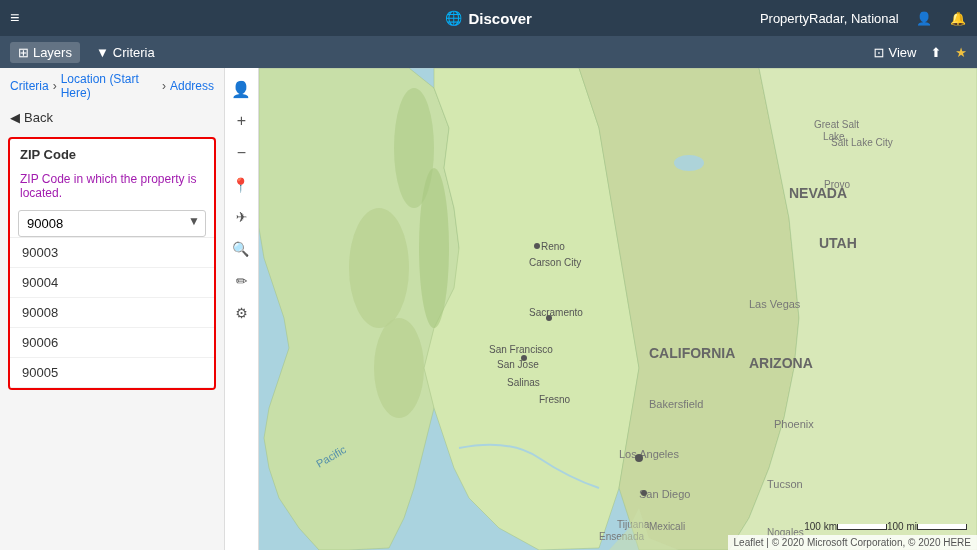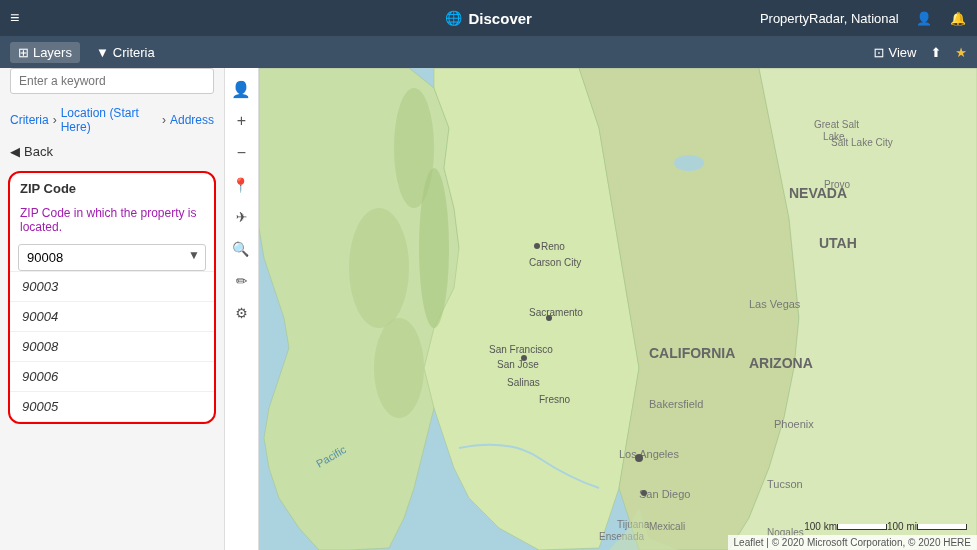--- a/index.html
+++ b/index.html
@@ -102,21 +102,21 @@
       cursor: pointer;
       font-size: 13px;
       background: transparent;
       border: none;
     }
 
     
     .zip-section {
       border: 2px solid #e00;
       margin: 6px 8px;
-      border-radius: 12px;
+      border-radius: 4px;
       background: #fff;
       overflow: hidden;
     }
     .zip-header {
       padding: 8px 10px 4px;
     }
     .zip-title {
       font-weight: bold;
       font-size: 13px;
       color: #333;
@@ -143,21 +143,20 @@
       top: 50%;
       transform: translateY(-50%);
       color: #555;
       pointer-events: none;
       font-size: 12px;
     }
     .zip-list {
       border-top: 1px solid #eee;
       max-height: 220px;
       overflow-y: auto;
-      font-style: italic;
     }
     .zip-list-item {
       padding: 7px 12px;
       font-size: 13px;
       color: #333;
       cursor: pointer;
       border-bottom: 1px solid #f0f0f0;
     }
 
     
@@ -275,23 +274,20 @@
       <span>View</span>
     </span>
     <span>⬆</span>
     <span style="color:#f0c040;">★</span>
   </div>
 </div>
 
 <div class="main-area">
 
   <div class="left-panel">
-    <div class="search-input-wrap">
-      <input class="search-input" type="text" placeholder="Enter a keyword" style="">
-    </div>
     <div class="breadcrumb">
       <a>Criteria</a>
       <span class="breadcrumb-sep">›</span>
       <a>Location (Start Here)</a>
       <span class="breadcrumb-sep">›</span>
       <a>Address</a>
     </div>
     <button class="back-btn">
       <span>◀</span>
       <span>Back</span>

